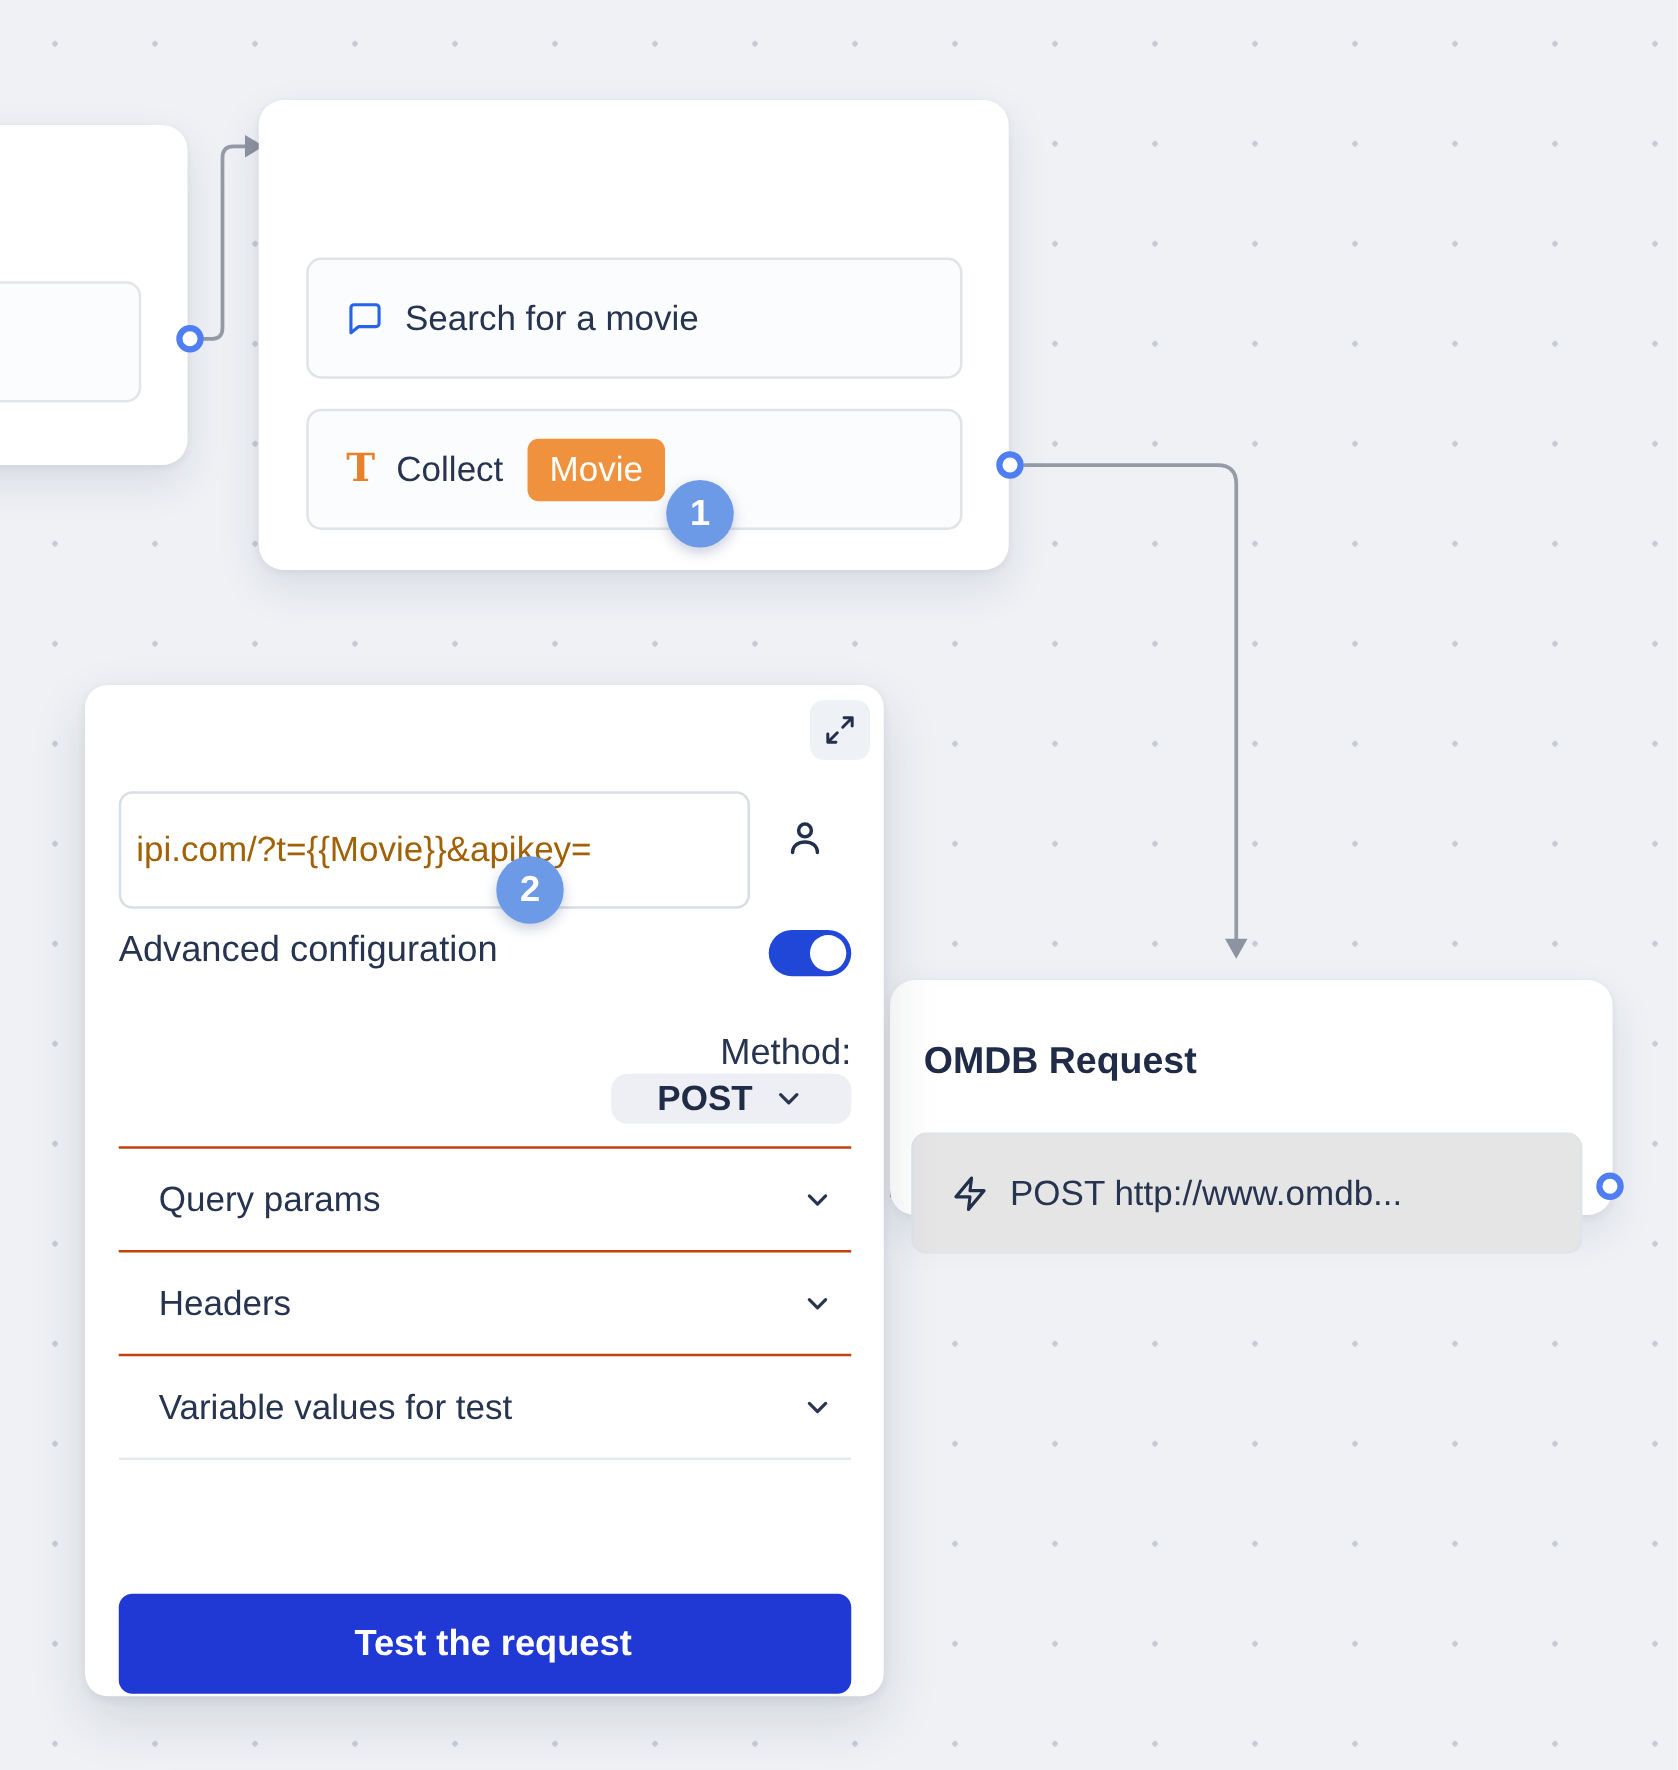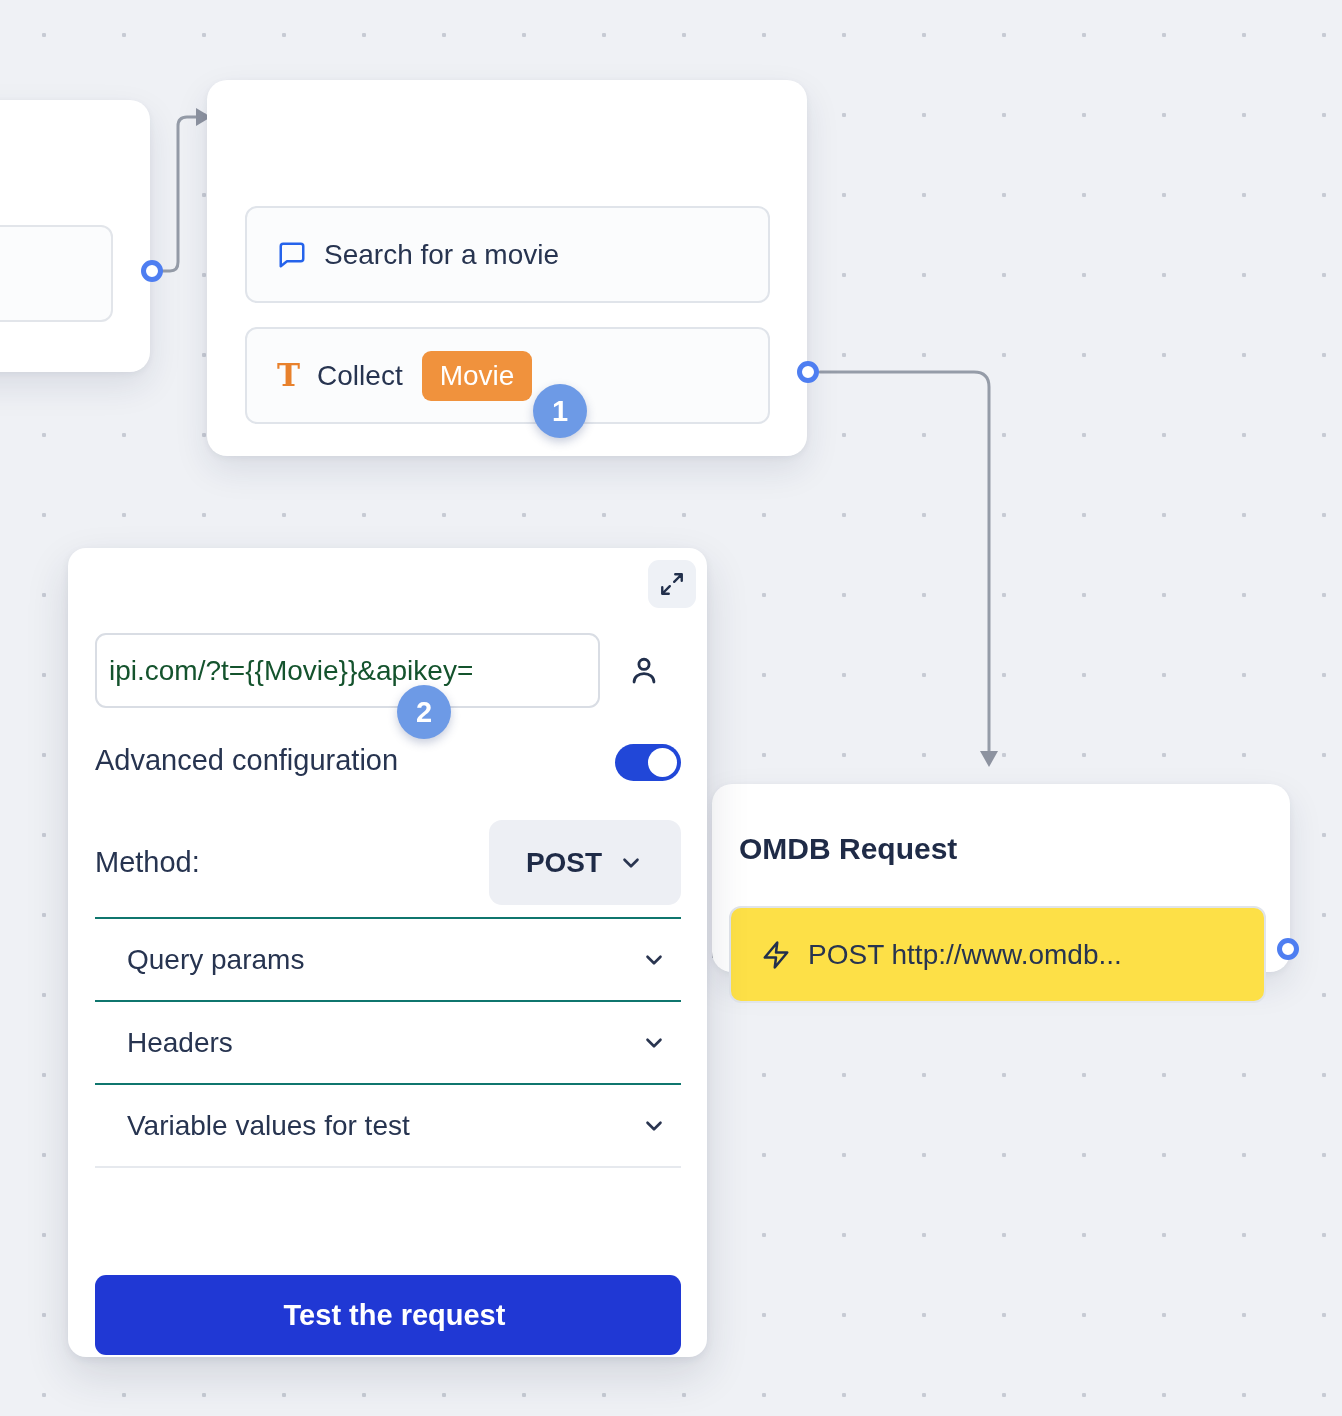--- a/index.html
+++ b/index.html
@@ -55,66 +55,66 @@
   .step2 { left:397px; top:685px; }
 
   .node {
     position:absolute; width:22px; height:22px; border-radius:50%;
     background:#fff; border:5px solid #4e7ef1; z-index:5; cursor:pointer;
   }
 
   
   .card.omdb { left:712px; top:784px; width:578px; height:188px; }
   .omdb .card-title { position:absolute; left:27px; top:48px; }
-  .omdb .boxr { left:17px; top:122px; width:537px; height:97px; background:#fde047; }
+  .omdb .boxr { left:17px; top:122px; width:537px; height:97px; background:#e5e5e5; }
   .omdb .boxr span.req { white-space:nowrap; overflow:hidden; }
 
   
   .panel {
     position:absolute; left:68px; top:548px; width:639px; height:809px; z-index:4;
     background:#fff; border-radius:18px;
     box-shadow:0 18px 44px rgba(33,44,74,.14), 0 3px 8px rgba(33,44,74,.07);
     overflow:hidden;
   }
   .expand-btn {
     position:absolute; right:11px; top:12px; width:48px; height:48px;
     background:#eef1f6; border-radius:11px; display:flex; align-items:center;
     justify-content:center; cursor:pointer;
   }
   .url-input {
-    position:absolute; left:27px; top:85px; width:505px; height:75px;
+    position:absolute; left:27px; top:85px; width:505px; height:94px;
     border:2px solid #d9dde4; border-radius:11px; padding:0 14px 0 12px;
-    font-family:"Liberation Sans", sans-serif; font-size:28px; color:#14532d;
+    font-family:"Liberation Sans", sans-serif; font-size:28px; color:#a16207;
     background:#fff; outline:none; white-space:nowrap; overflow:hidden;
   }
   .person-btn {
     position:absolute; left:548px; top:94px; width:56px; height:56px;
     display:flex; align-items:center; justify-content:center;
     background:transparent; border:none; border-radius:10px; cursor:pointer;
   }
   .adv-row { position:absolute; left:27px; top:196px; width:586px; display:flex; align-items:flex-start; justify-content:space-between; }
   .adv-label { font-size:29px; color:#273450; }
   .toggle {
     position:relative; width:66px; height:37px; border-radius:20px;
     background:#2147d8; cursor:pointer; flex:none;
   }
   .toggle .knob { position:absolute; right:4px; top:4px; width:29px; height:29px; border-radius:50%; background:#fff; }
 
-  .method-row { position:absolute; left:27px; top:278px; width:586px; height:73px; display:flex; align-items:center; justify-content:space-between; }
+  .method-row { position:absolute; left:27px; top:278px; width:586px; height:73px; display:flex; align-items:flex-end; justify-content:space-between;flex-direction:column; }
   .method-label { font-size:29px; color:#273450; }
   .method-select {
     width:192px; height:85px; background:#edeff4; border-radius:13px;
     display:flex; align-items:center; justify-content:center; gap:16px;
     cursor:pointer;
   }
   .method-select .val { font-size:28px; font-weight:700; color:#1f2b47; }
 
   .sections { position:absolute; left:27px; top:369px; width:586px; }
   .section-row {
-    height:83px; border-top:2px solid #0f766e;
+    height:83px; border-top:2px solid #c2410c;
     display:flex; align-items:center; justify-content:space-between;
     padding:0 14px 0 32px; font-size:28px; color:#273450; cursor:pointer;
   }
   .sections .end-divider { border-top:2px solid #e6e9ee; height:0; }
 
   .test-btn {
     position:absolute; left:27px; top:727px; width:586px; height:80px;
     background:#2038d4; color:#fff; border:none; border-radius:11px;
     font-family:"Liberation Sans", sans-serif; font-size:29px; font-weight:700;
     cursor:pointer;

